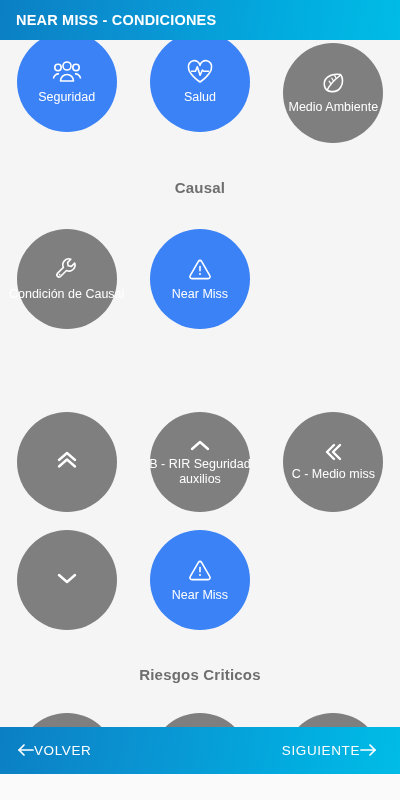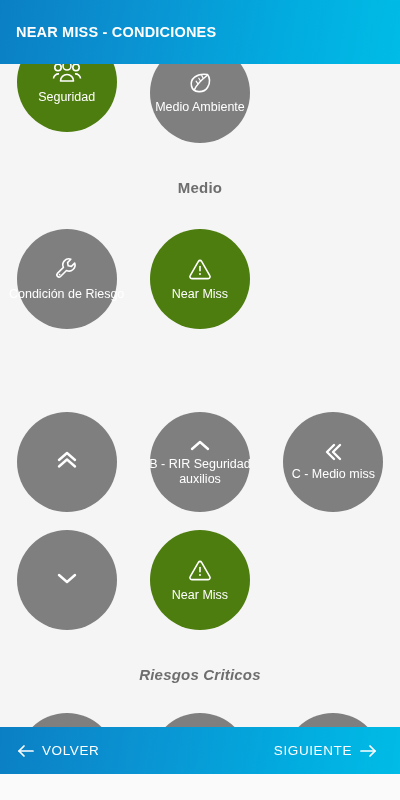--- a/index.html
+++ b/index.html
@@ -18,21 +18,21 @@
     height: 800px;
     background: #f5f5f5;
     overflow: hidden;
   }
 
   
   .app-header {
     position: absolute;
     top: 0; left: 0;
     width: 400px;
-    height: 64px;
+    height: 40px;
     background: linear-gradient(100deg, #0b7fc4 0%, #0a93d2 35%, #02abdf 70%, #00bce6 100%);
     z-index: 30;
     display: flex;
     align-items: center;
   }
   .app-header .title {
     color: #ffffff;
     font-size: 14.5px;
     font-weight: bold;
     letter-spacing: 0.2px;
@@ -76,21 +76,21 @@
     display: flex;
     flex-direction: column;
     align-items: center;
     justify-content: center;
     color: #ffffff;
     text-align: center;
     line-height: 1.2;
     font-size: 12.5px;
     position: relative;
   }
-  .bubble.cyan { background: #4d7c0f; }
+  .bubble.cyan { background: #3b82f6; }
   .bubble.gray { background: #7f7f7f; }
 
   .bubble .ico {
     display: block;
     margin-bottom: 5px;
     line-height: 0;
   }
   .bubble .lbl {
     display: block;
     width: 120px;
@@ -111,22 +111,21 @@
     align-items: center;
     justify-content: space-between;
     z-index: 30;
   }
   .nav-btn {
     color: #ffffff;
     font-size: 13.5px;
     font-weight: normal;
     letter-spacing: 0.6px;
     display: flex;
-    align-items: center;
-    gap: 8px;
+    gap: 0;
   }
   .nav-btn.left { padding-left: 17px; }
   .nav-btn.right { padding-right: 23px; }
 
   .bottom-pad {
     position: absolute;
     left: 0; bottom: 0;
     width: 400px; height: 26px;
     background: #fafafa;
   }
@@ -148,45 +147,56 @@
               <circle cx="24" cy="8.5" r="3.2"></circle>
               <path d="M8.5 22 a6.5 6.5 0 0 1 13 0 z" stroke-linejoin="round"></path>
               <path d="M1.5 19.5 a5 5 0 0 1 5.5 -4.6"></path>
               <path d="M28.5 19.5 a5 5 0 0 0 -5.5 -4.6"></path>
             </svg>
           </span>
           <span class="lbl">Seguridad</span>
         </div>
       </div>
       <div class="cell">
+        <div class="bubble cyan" style="margin-top:-14px;">
+          <span class="ico">
+            <svg width="28" height="26" viewBox="0 0 28 26" fill="none" stroke="#ffffff" stroke-width="1.6">
+              <path d="M14 23 C14 23 2.5 15.5 2.5 8.6 A5.6 5.6 0 0 1 14 6.4 A5.6 5.6 0 0 1 25.5 8.6 C25.5 15.5 14 23 14 23 Z" stroke-linejoin="round"></path>
+              <path d="M5.5 12.2 h4 l1.8 -4.4 l2.8 8.4 l2.2 -5 l1.4 1 h4.8" stroke-linejoin="round" stroke-linecap="round"></path>
+            </svg>
+          </span>
+          <span class="lbl">Salud</span>
+        </div>
+      </div>
+      <div class="cell">
         <div class="bubble gray" style="margin-top:-3px;">
           <span class="ico">
             <svg width="26" height="24" viewBox="0 0 26 24" fill="none" stroke="#ffffff" stroke-width="1.6">
               <path d="M20.5 3.5 C9 2 3 8 4.5 15 C6 22 16.5 22.5 20.5 16.5 C23.8 11.6 22.6 6 20.5 3.5 Z" stroke-linejoin="round"></path>
               <path d="M20 4.5 C15 8.5 10 13 7.5 18.5" stroke-linecap="round"></path>
               <path d="M16.2 7.2 l-1.4 -2.6 M13.4 9.8 l-1.6 -2.6 M10.8 12.6 l-1.7 -2.4" stroke-linecap="round" stroke-width="1.2"></path>
             </svg>
           </span>
           <span class="lbl">Medio Ambiente</span>
         </div>
       </div>
     </div>
 
-    <div class="section-title" style="position:absolute; top:179px; left:0; width:400px;">Medio</div>
+    <div class="section-title" style="position:absolute; top:179px; left:0; width:400px;">Causal</div>
 
     <div class="row" style="top:229px;">
       <div class="cell">
         <div class="bubble gray">
           <span class="ico">
             <svg width="26" height="26" viewBox="0 0 26 26" fill="none" stroke="#ffffff" stroke-width="1.6">
               <path d="M16.8 3.2 a6 6 0 0 0 -7.4 8.2 L3.4 17.4 a2.2 2.2 0 0 0 3.1 3.1 l6 -6 a6 6 0 0 0 8.2 -7.4 l-3.3 3.3 l-3.2 -0.6 l-0.6 -3.2 z" stroke-linejoin="round"></path>
               <circle cx="5.6" cy="18.6" r="0.9" fill="#ffffff" stroke="none"></circle>
             </svg>
           </span>
-          <span class="lbl">Condición de Riesgo</span>
+          <span class="lbl">Condición de Causal</span>
         </div>
       </div>
       <div class="cell">
         <div class="bubble cyan">
           <span class="ico">
             <svg width="26" height="25" viewBox="0 0 26 25" fill="none" stroke="#ffffff" stroke-width="1.6">
               <path d="M13 3.4 a1.9 1.9 0 0 1 1.6 0.9 l8.2 14.4 a1.9 1.9 0 0 1 -1.6 2.9 H4.8 a1.9 1.9 0 0 1 -1.6 -2.9 L11.4 4.3 A1.9 1.9 0 0 1 13 3.4 Z" stroke-linejoin="round"></path>
               <path d="M13 9.5 v4.2" stroke-linecap="round"></path>
               <circle cx="13" cy="17" r="1" fill="#ffffff" stroke="none"></circle>
             </svg>
@@ -250,21 +260,21 @@
               <path d="M13 9.5 v4.2" stroke-linecap="round"></path>
               <circle cx="13" cy="17" r="1" fill="#ffffff" stroke="none"></circle>
             </svg>
           </span>
           <span class="lbl">Near Miss</span>
         </div>
       </div>
       <div class="cell"></div>
     </div>
 
-    <div class="section-title" style="position:absolute; top:666px; left:0; width:400px;font-style:italic;">Riesgos Criticos</div>
+    <div class="section-title" style="position:absolute; top:666px; left:0; width:400px;">Riesgos Criticos</div>
 
     <div class="row" style="top:713px;">
       <div class="cell">
         <div class="bubble gray">
           <span class="ico" style="margin-top:30px;">
             <svg width="24" height="24" viewBox="0 0 24 24" fill="none" stroke="#ffffff" stroke-width="1.5" opacity="0.85">
               <circle cx="12" cy="12" r="9"></circle>
               <circle cx="12" cy="12" r="5.5"></circle>
               <circle cx="12" cy="12" r="2.2"></circle>
             </svg>

